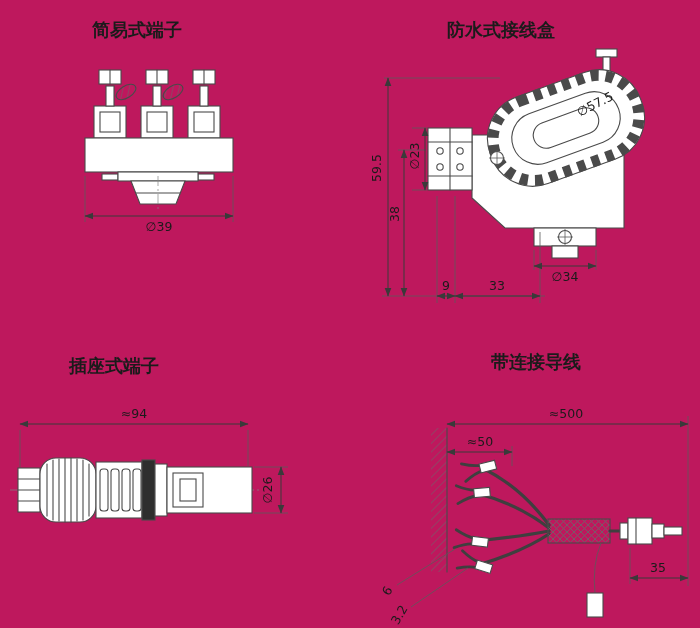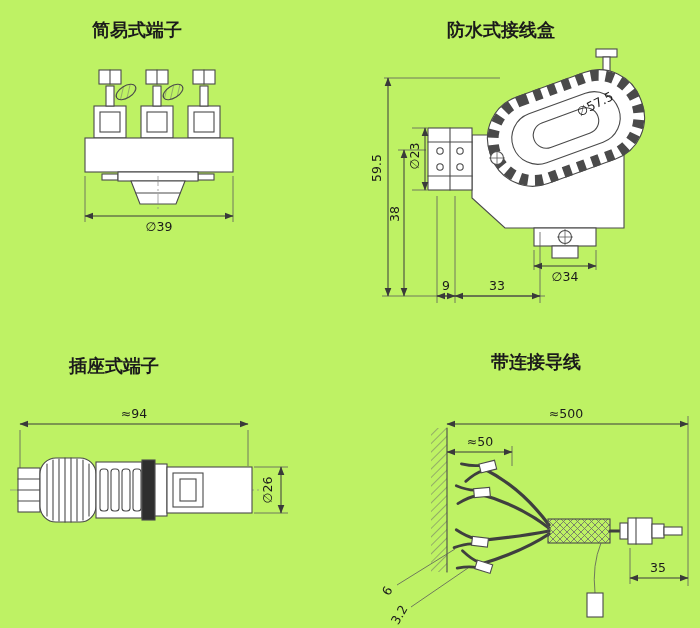--- a/index.html
+++ b/index.html
@@ -1,16 +1,16 @@
 <!DOCTYPE html>
 <html><head>
 <meta charset="utf-8">
 <style>
   html,body{margin:0;padding:0;background:#fff;}
-  .canvas{position:relative;width:700px;height:628px;background:#bef264;overflow:hidden;}
+  .canvas{position:relative;width:700px;height:628px;background:#be185d;overflow:hidden;}
   .canvas svg{position:absolute;left:0;top:0;}
   .d{stroke:#4a4a4a;stroke-width:1.1;fill:none;stroke-linecap:round;}
   .df{stroke:#4a4a4a;stroke-width:1.1;fill:#ffffff;}
   .dk{stroke:#4a4a4a;stroke-width:1.1;fill:#2e2e2e;}
   .ol{stroke:#4a4a4a;stroke-width:1.1;}
   .ser{stroke:#4a4a4a;stroke-width:11;fill:none;stroke-dasharray:8 7;}
   .wire{stroke:#3f3f3f;stroke-width:3.2;fill:none;stroke-linecap:round;}
   .prong{stroke:#3f3f3f;stroke-width:2.8;fill:none;stroke-linecap:round;}
   .dim{stroke:#3a3a3a;stroke-width:1;fill:none;}
   .ext{stroke:#5a5a5a;stroke-width:0.8;fill:none;}

